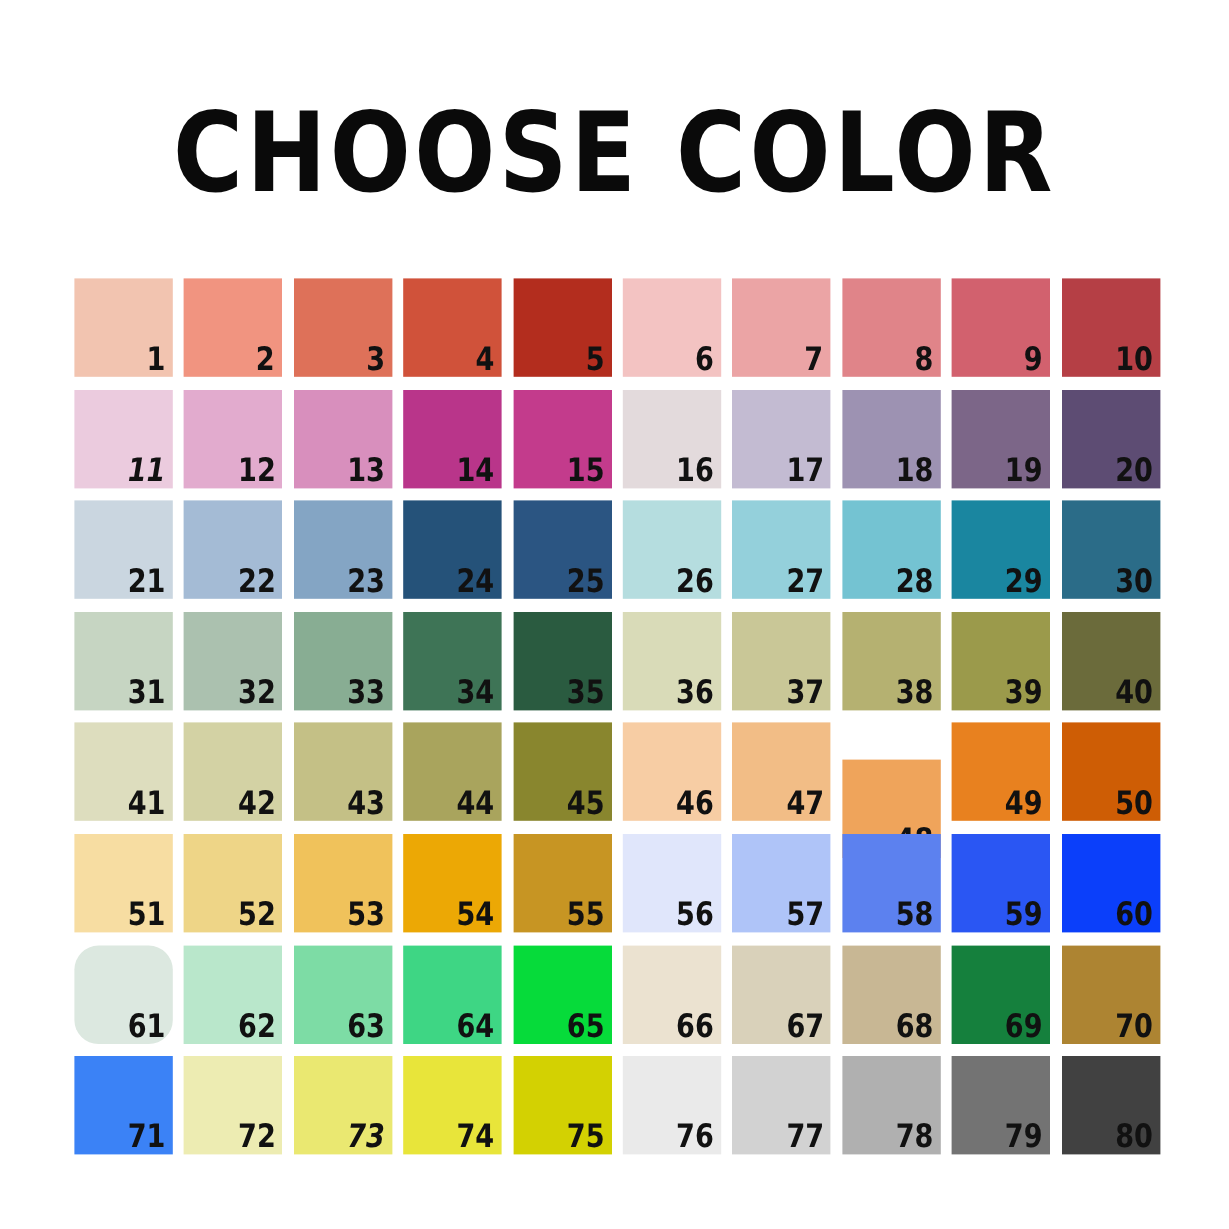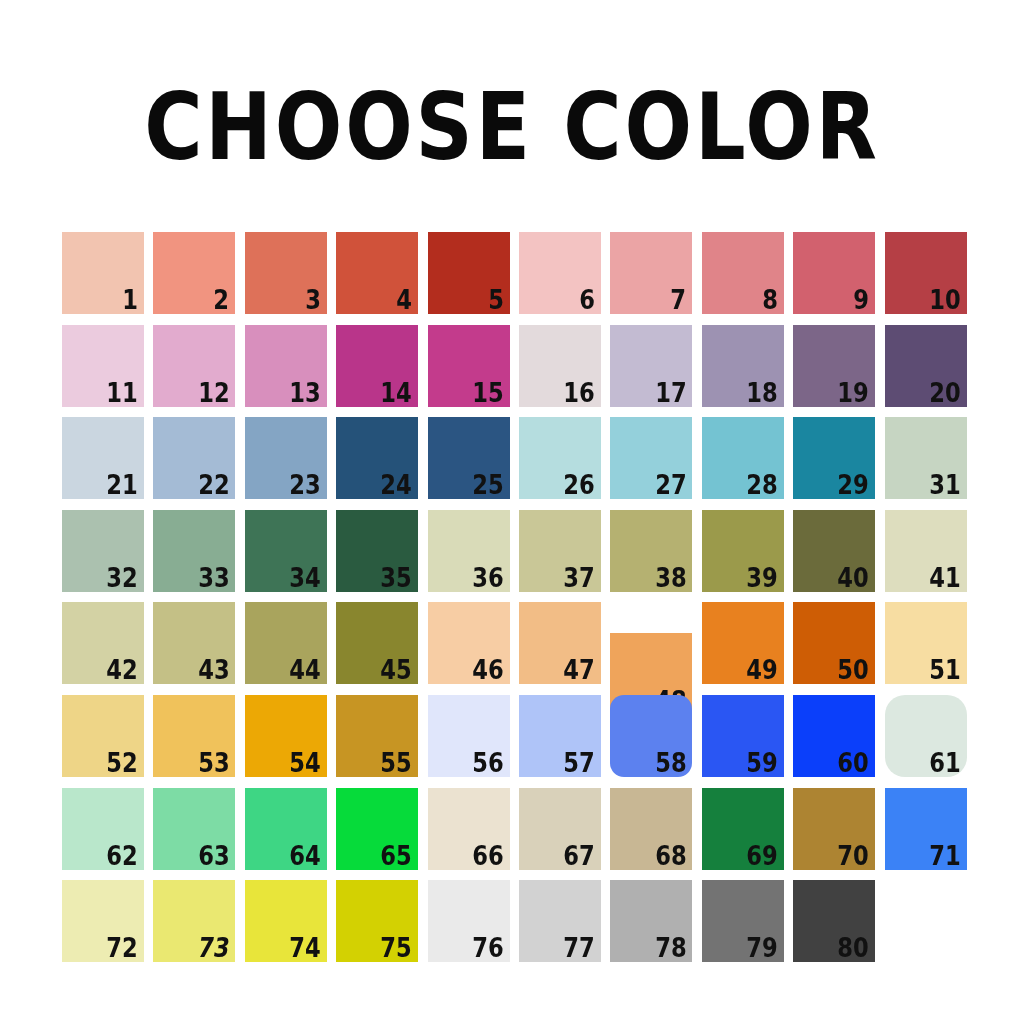--- a/index.html
+++ b/index.html
@@ -103,21 +103,21 @@
       </div>
       <div class="swatch" style="background-color: rgb(224, 132, 137);">
         <span class="num" style="color: rgb(17, 17, 17);">8</span>
       </div>
       <div class="swatch" style="background-color: rgb(210, 97, 110);">
         <span class="num" style="color: rgb(17, 17, 17);">9</span>
       </div>
       <div class="swatch" style="background-color: rgb(181, 63, 69);">
         <span class="num" style="color: rgb(17, 17, 17);">10</span>
       </div>
-      <div class="swatch" style="background-color: rgb(235, 203, 222);">
+      <div class="swatch" style="background-color: rgb(235, 203, 222); font-style: italic;">
         <span class="num" style="color: rgb(17, 17, 17);">11</span>
       </div>
       <div class="swatch" style="background-color: rgb(226, 171, 206);">
         <span class="num" style="color: rgb(17, 17, 17);">12</span>
       </div>
       <div class="swatch" style="background-color: rgb(216, 143, 189);">
         <span class="num" style="color: rgb(17, 17, 17);">13</span>
       </div>
       <div class="swatch" style="background-color: rgb(185, 53, 138);">
         <span class="num" style="color: rgb(17, 17, 17);">14</span>
@@ -160,20 +160,23 @@
       </div>
       <div class="swatch" style="background-color: rgb(148, 208, 219);">
         <span class="num" style="color: rgb(17, 17, 17);">27</span>
       </div>
       <div class="swatch" style="background-color: rgb(116, 195, 210); padding-left: 12px;">
         <span class="num" style="color: rgb(17, 17, 17);">28</span>
       </div>
       <div class="swatch" style="background-color: rgb(26, 134, 160);">
         <span class="num" style="color: rgb(17, 17, 17);">29</span>
       </div>
+      <div class="swatch" style="background-color: rgb(43, 108, 136);">
+        <span class="num" style="color: rgb(17, 17, 17);">30</span>
+      </div>
       <div class="swatch" style="background-color: rgb(198, 213, 194);">
         <span class="num" style="color: rgb(17, 17, 17);">31</span>
       </div>
       <div class="swatch" style="background-color: rgb(171, 193, 175);">
         <span class="num" style="color: rgb(17, 17, 17);">32</span>
       </div>
       <div class="swatch" style="background-color: rgb(136, 173, 147);">
         <span class="num" style="color: rgb(17, 17, 17);">33</span>
       </div>
       <div class="swatch" style="background-color: rgb(62, 116, 86);">
@@ -241,21 +244,21 @@
       </div>
       <div class="swatch" style="background-color: rgb(199, 149, 35);">
         <span class="num" style="color: rgb(17, 17, 17);">55</span>
       </div>
       <div class="swatch" style="background-color: rgb(224, 230, 251);">
         <span class="num" style="color: rgb(17, 17, 17);">56</span>
       </div>
       <div class="swatch" style="background-color: rgb(175, 196, 248);">
         <span class="num" style="color: rgb(17, 17, 17);">57</span>
       </div>
-      <div class="swatch" style="background-color: rgb(92, 129, 239); border-radius: 14px;">
+      <div class="swatch" style="background-color: rgb(92, 129, 239);">
         <span class="num" style="color: rgb(17, 17, 17);">58</span>
       </div>
       <div class="swatch" style="background-color: rgb(42, 86, 243);">
         <span class="num" style="color: rgb(17, 17, 17);">59</span>
       </div>
       <div class="swatch" style="background-color: rgb(11, 63, 250);">
         <span class="num" style="color: rgb(17, 17, 17);">60</span>
       </div>
       <div class="swatch" style="background-color: rgb(220, 232, 224); border-radius: 20px;">
         <span class="num" style="color: rgb(17, 17, 17);">61</span>

